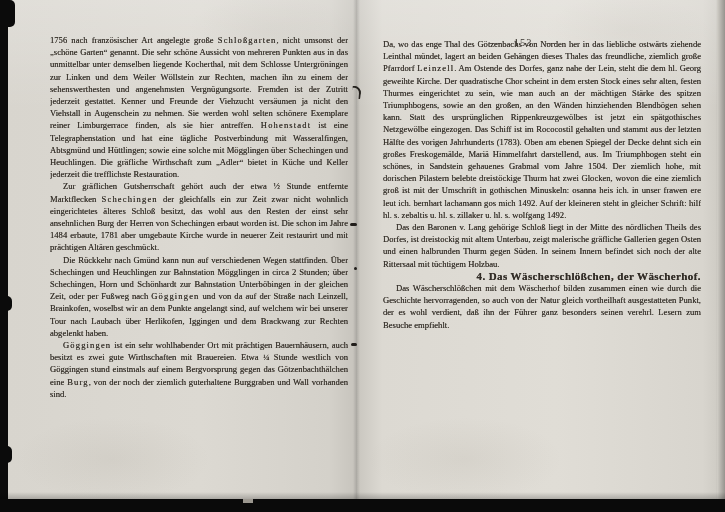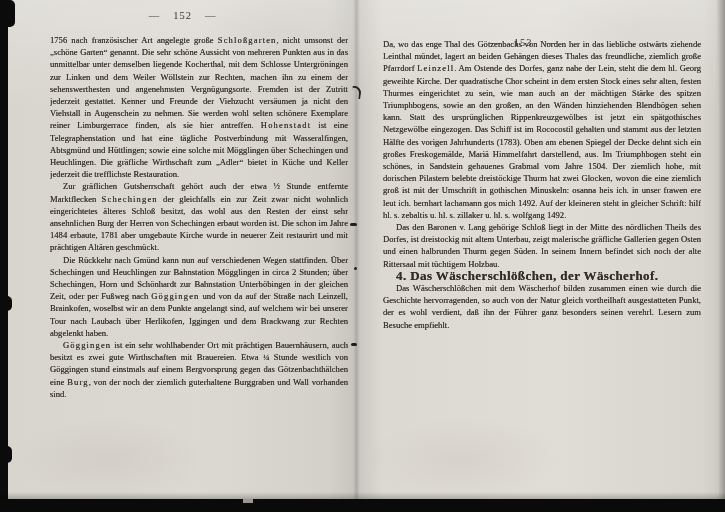--- a/index.html
+++ b/index.html
@@ -43,22 +43,22 @@
     text-align:justify;
     text-shadow:0 0 0.5px rgba(58,52,46,0.85);
   }
   .page.left  .textcol{left:42px;top:34px;width:298px;height:420px;}
   .page.right .textcol{left:26px;top:38px;width:318px;height:420px;}
   .textcol p{margin:0;text-indent:13px;}
   .textcol p.noindent{text-indent:0;}
   .sp{letter-spacing:0.13em;}
   .section-heading{
     margin:10px 0 6px 0;
-    text-align:left;
-    font-size:13px;font-weight:bold;color:#322d27;
+    text-align:right;
+    font-size:11px;font-weight:bold;color:#322d27;
     text-indent:0;letter-spacing:0.4px;
   }
   
   .scan-edge-left{position:absolute;left:0;top:0;width:8px;height:512px;background:#0b0b0b;}
   .edge-blob{position:absolute;background:#0b0b0b;border-radius:0 5px 5px 0;}
   .edge-blob.b1{left:0;top:0;width:15px;height:27px;}
   .edge-blob.b2{left:0;top:296px;width:12px;height:15px;}
   .edge-blob.b3{left:0;top:446px;width:12px;height:17px;}
   .scan-edge-bottom{position:absolute;left:0;bottom:0;width:725px;height:13px;background:#0a0a0a;}
   .scan-edge-bottom .notch{position:absolute;left:243px;top:0;width:10px;height:4px;background:#9b978f;}
@@ -83,23 +83,20 @@
   .speck-1{left:350px;top:223px;width:7px;height:3px;}
   .speck-2{left:354px;top:267px;width:3px;height:3px;border-radius:50%;}
   .speck-3{left:351px;top:343px;width:6px;height:3px;}
 </style>
 </head>
 <body>
 
 <div id="stage">
 
   <div class="page left">
-    <div class="pagehead">
-      <span class="dash">—</span><span class="pnum">152</span><span class="dash">—</span>
-    </div>
     <div class="textcol">
       <p class="noindent"><span>1756 nach französischer Art angelegte große </span><span class="sp">Schloßgarten</span><span>, nicht umsonst der „schöne Garten“ genannt. Die sehr schöne Aussicht von mehreren Punkten aus in das unmittelbar unter demselben liegende Kocherthal, mit dem Schlosse Untergröningen zur Linken und dem Weiler Wöllstein zur Rechten, machen ihn zu einem der sehenswerthesten und angenehmsten Vergnügungsorte. Fremden ist der Zutritt jederzeit gestattet. Kenner und Freunde der Viehzucht versäumen ja nicht den Viehstall in Augenschein zu nehmen. Sie werden wohl selten schönere Exemplare reiner Limburgerrace finden, als sie hier antreffen. </span><span class="sp">Hohenstadt</span><span> ist eine Telegraphenstation und hat eine tägliche Postverbindung mit Wasseralfingen, Abtsgmünd und Hüttlingen; sowie eine solche mit Mögglingen über Schechingen und Heuchlingen. Die gräfliche Wirthschaft zum „Adler“ bietet in Küche und Keller jederzeit die trefflichste Restauration.</span></p>
       <p><span>Zur gräflichen Gutsherrschaft gehört auch der etwa ½ Stunde entfernte Marktflecken </span><span class="sp">Schechingen</span><span> der gleichfalls ein zur Zeit zwar nicht wohnlich eingerichtetes älteres Schloß besitzt, das wohl aus den Resten der einst sehr ansehnlichen Burg der Herren von Schechingen erbaut worden ist. Die schon im Jahre 1484 erbaute, 1781 aber umgebaute Kirche wurde in neuerer Zeit restaurirt und mit prächtigen Altären geschmückt.</span></p>
       <p><span>Die Rückkehr nach Gmünd kann nun auf verschiedenen Wegen stattfinden. Über Schechingen und Heuchlingen zur Bahnstation Mögglingen in circa 2 Stunden; über Schechingen, Horn und Schönhardt zur Bahnstation Unterböbingen in der gleichen Zeit, oder per Fußweg nach </span><span class="sp">Göggingen</span><span> und von da auf der Straße nach Leinzell, Brainkofen, woselbst wir an dem Punkte angelangt sind, auf welchem wir bei unserer Tour nach Laubach über Herlikofen, Iggingen und dem Brackwang zur Rechten abgelenkt haben.</span></p>
       <p><span class="sp">Göggingen</span><span> ist ein sehr wohlhabender Ort mit prächtigen Bauernhäusern, auch besitzt es zwei gute Wirthschaften mit Brauereien. Etwa ¼ Stunde westlich von Göggingen stund einstmals auf einem Bergvorsprung gegen das Götzenbachthälchen eine </span><span class="sp">Burg</span><span>, von der noch der ziemlich guterhaltene Burggraben und Wall vorhanden sind.</span></p>
     </div>
   </div>
 
   <div class="page right">
     <div class="pagehead">

